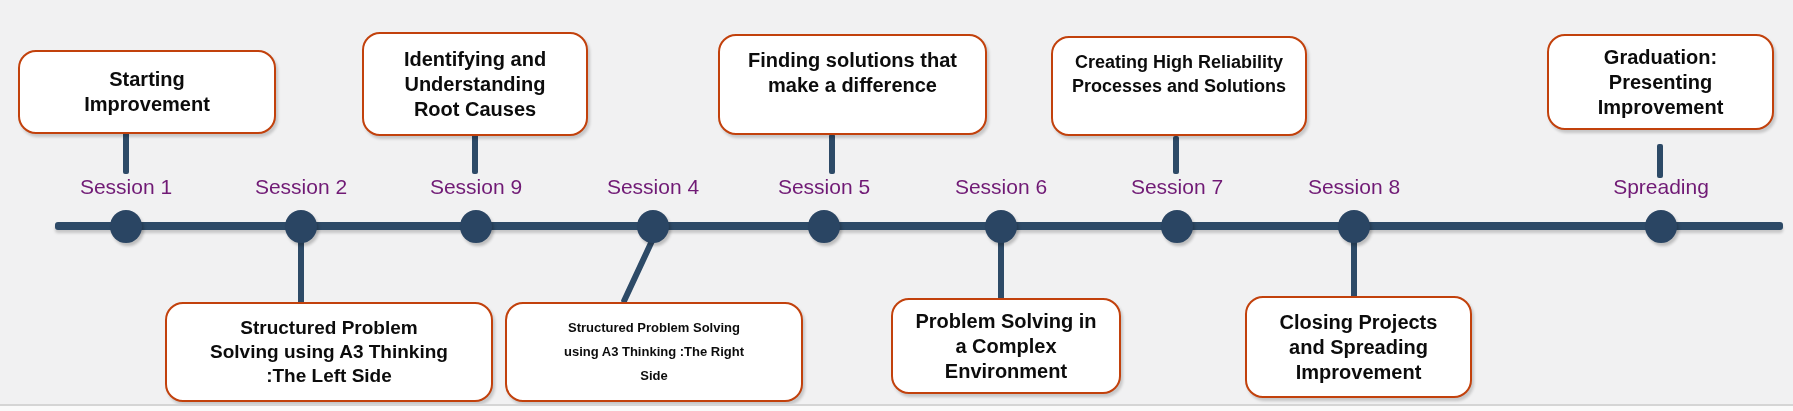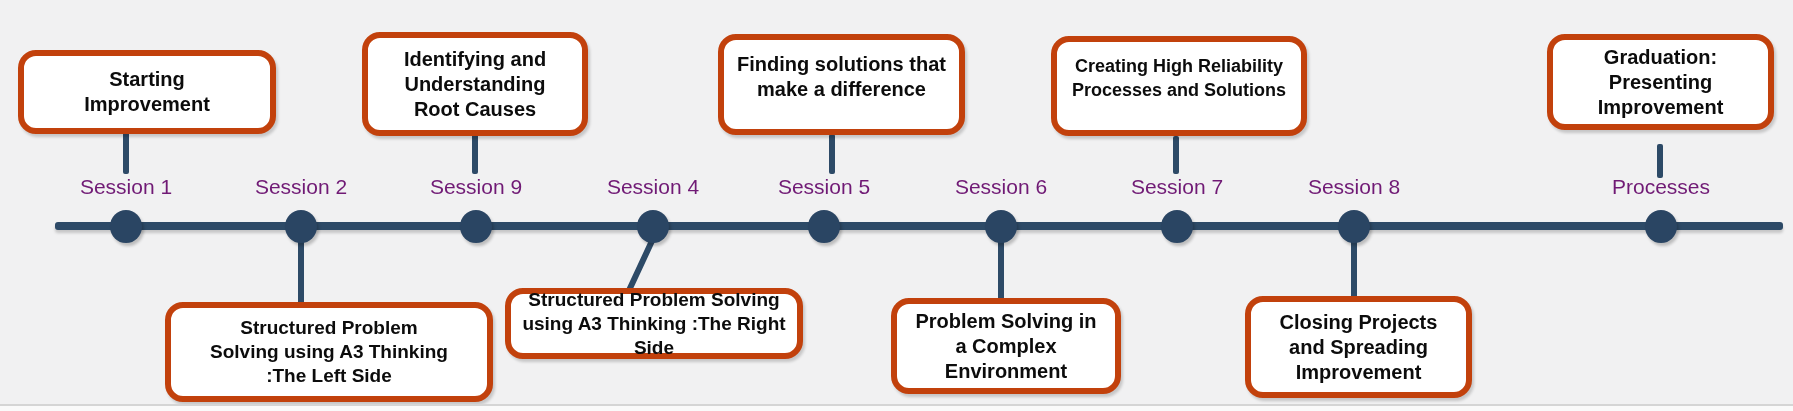--- a/index.html
+++ b/index.html
@@ -40,35 +40,35 @@
   .k3{left:472px;top:134px;height:40px}
   .k4{left:635px;top:236px;height:70px;transform:rotate(25deg)}
   .k5{left:829px;top:134px;height:40px}
   .k6{left:998px;top:236px;height:64px}
   .k7{left:1173px;top:136px;height:38px}
   .k8{left:1351px;top:236px;height:62px}
   .k9{left:1657px;top:144px;height:34px}
   
   .callout{
     position:absolute;box-sizing:border-box;
-    background:#ffffff;border:6px solid #c2410c;border-radius:18px;
+    background:#ffffff;border:2px solid #c2410c;border-radius:18px;
     box-shadow:2px 3px 3px rgba(0,0,0,.18);
     display:flex;align-items:center;justify-content:center;
     font-weight:bold;font-size:20px;line-height:25px;text-align:center;
     white-space:pre-line;color:#0c0c0c;z-index:4;
     padding:4px 8px;
   }
   .callout.top-anchored{align-items:flex-start;padding-top:12px;}
   .c1{left:18px;top:50px;width:258px;height:84px}
   .c2{left:362px;top:32px;width:226px;height:104px}
-  .c3{left:718px;top:34px;width:247px;height:101px}
+  .c3{left:718px;top:34px;width:269px;height:101px}
   .c4{left:1051px;top:36px;width:256px;height:100px;font-size:18px;line-height:24px}
   .c5{left:1547px;top:34px;width:227px;height:96px}
   .b2{left:165px;top:302px;width:328px;height:100px;font-size:19px;line-height:24px}
-  .b4{left:505px;top:288px;width:298px;height:71px;font-size:19px;line-height:24px}
+  .b4{left:505px;top:302px;width:298px;height:100px;font-size:13px;line-height:24px}
   .b6{left:891px;top:298px;width:230px;height:96px}
   .b8{left:1245px;top:296px;width:227px;height:102px}
   
   .bottom-strip{
     position:absolute;box-sizing:border-box;left:0;top:404px;width:1793px;height:7px;
     background:#fafafa;border-top:2px solid #d5d5d5;z-index:5;
   }
 </style>
 </head>
 <body>
@@ -98,21 +98,21 @@
   <div class="dot dx9"></div>
 
   <div class="tl-label lx1">Session 1</div>
   <div class="tl-label lx2">Session 2</div>
   <div class="tl-label lx3">Session 9</div>
   <div class="tl-label lx4">Session 4</div>
   <div class="tl-label lx5">Session 5</div>
   <div class="tl-label lx6">Session 6</div>
   <div class="tl-label lx7">Session 7</div>
   <div class="tl-label lx8">Session 8</div>
-  <div class="tl-label lx9">Processes</div>
+  <div class="tl-label lx9">Spreading</div>
 
   <div class="callout c1">Starting
 Improvement</div>
   <div class="callout c2">Identifying and
 Understanding
 Root Causes</div>
   <div class="callout c3 top-anchored">Finding solutions that
 make a difference</div>
   <div class="callout c4 top-anchored">Creating High Reliability
 Processes and Solutions</div>

